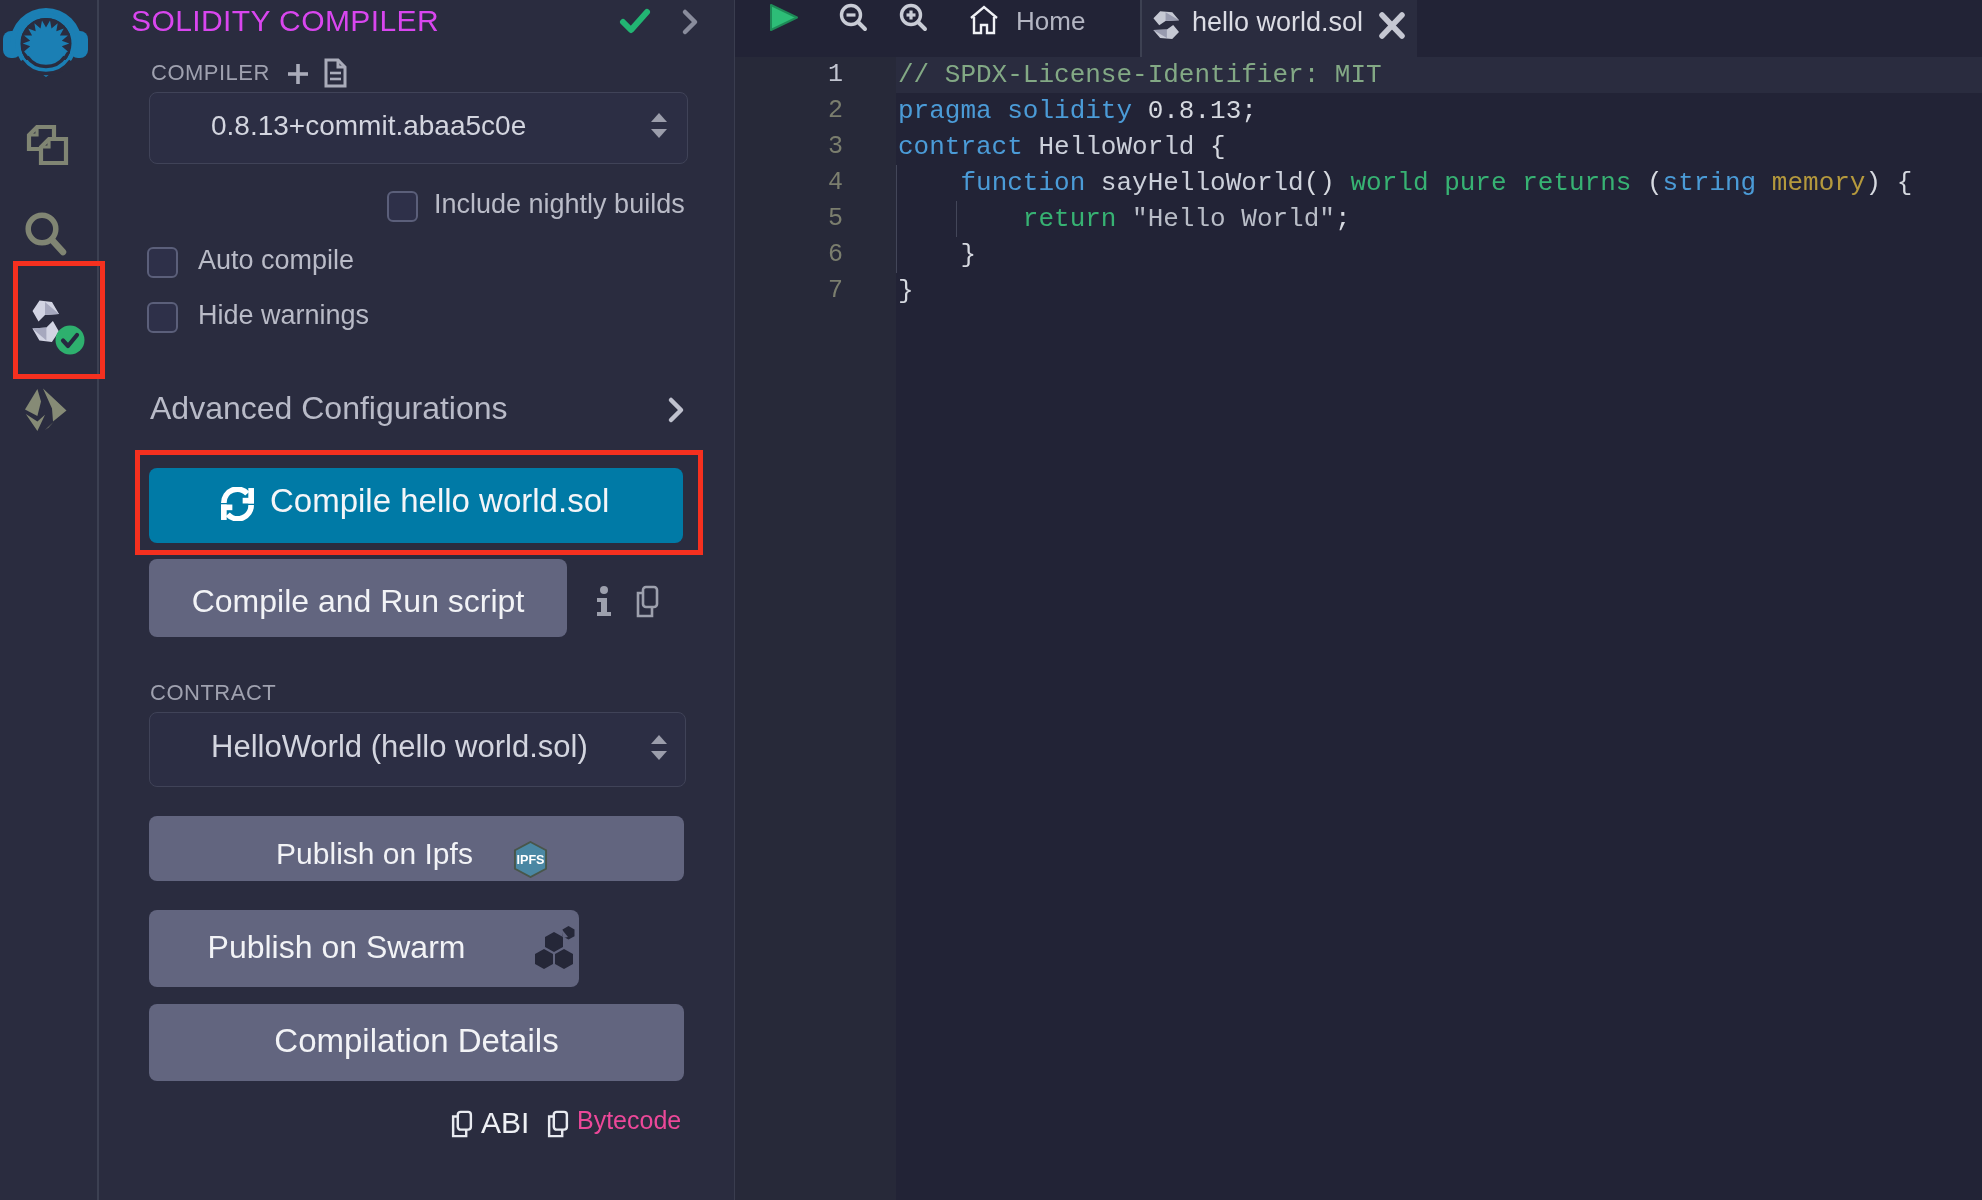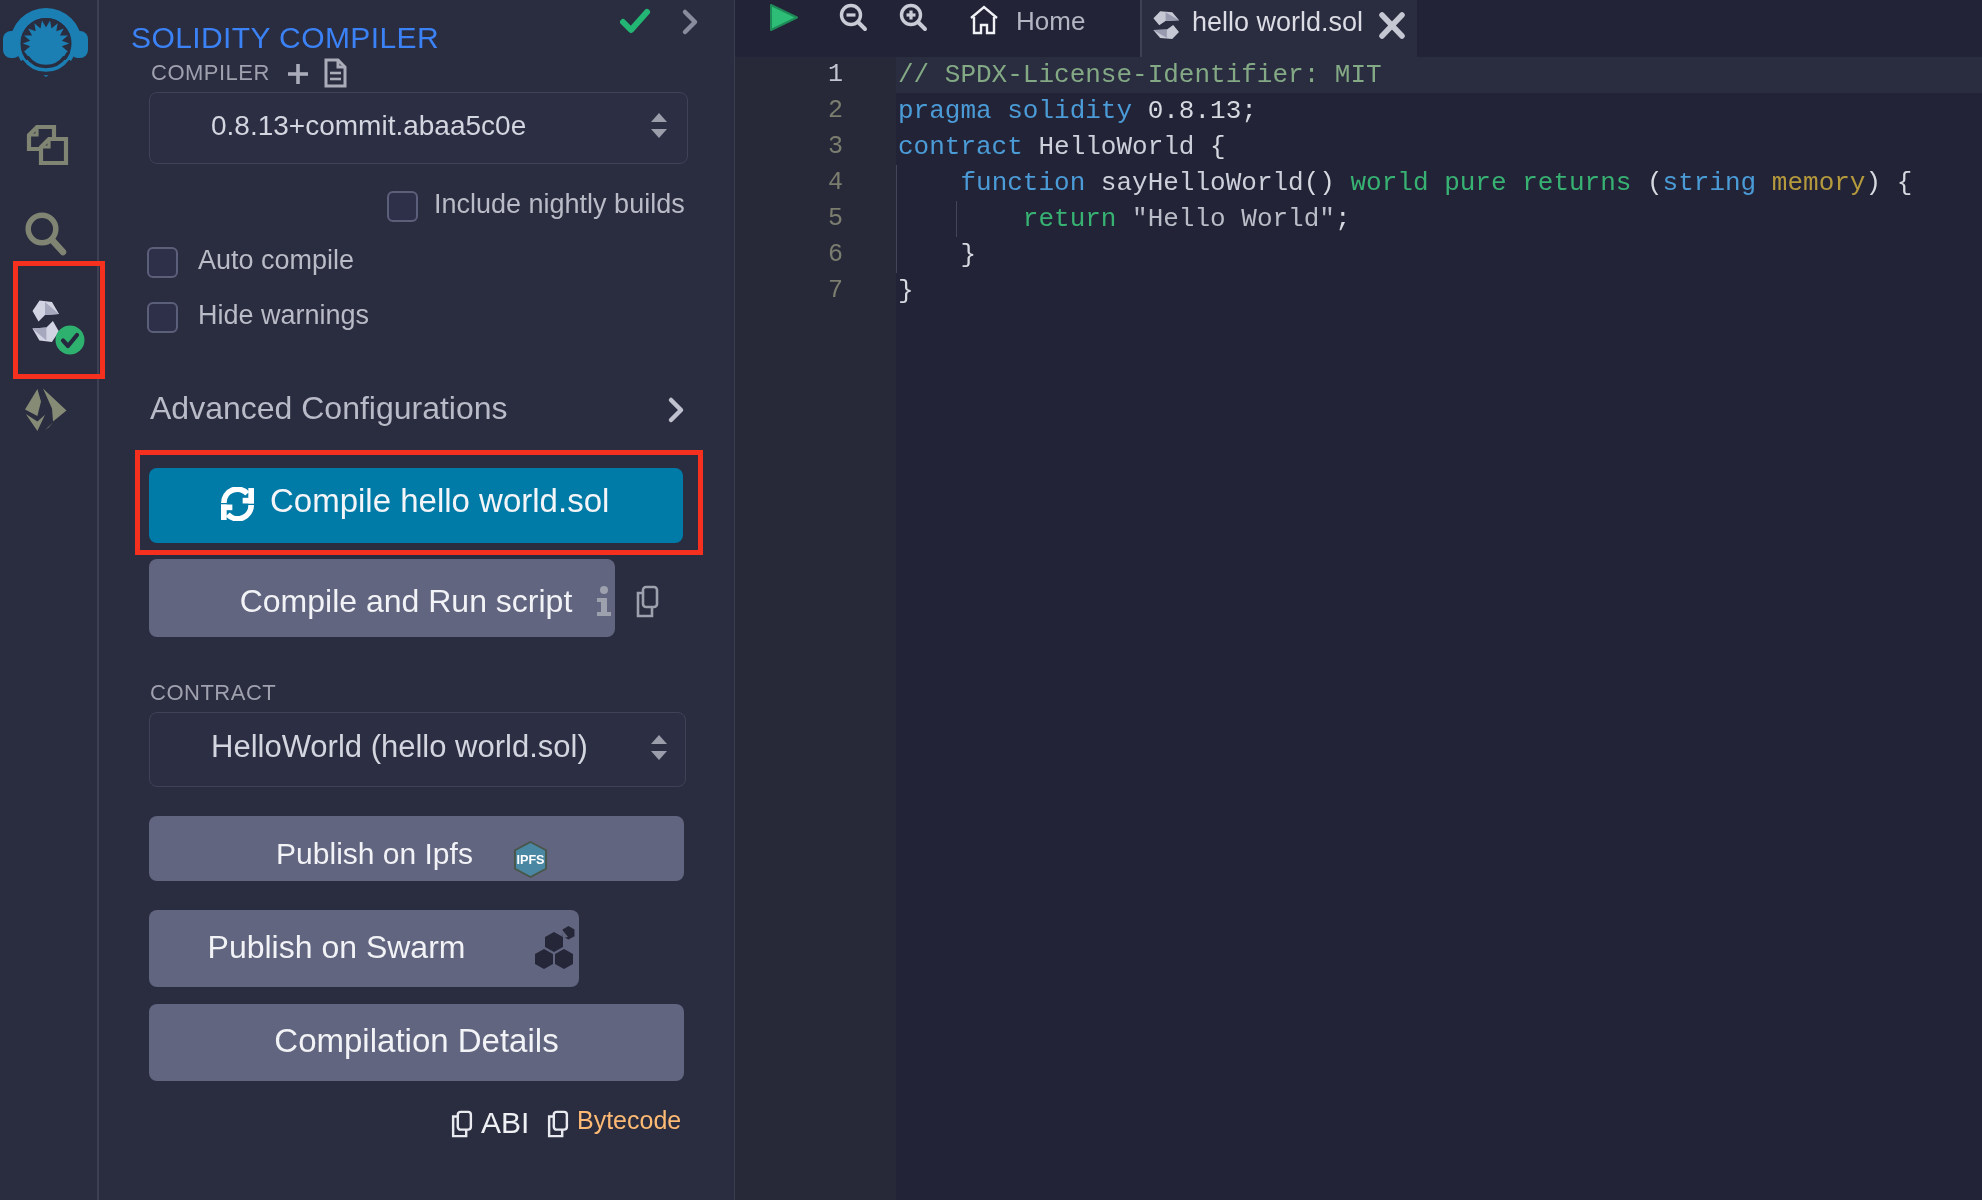--- a/index.html
+++ b/index.html
@@ -3,21 +3,21 @@
 <meta charset="utf-8">
 <style>
   html,body{margin:0;padding:0;background:#222336;}
   #page{position:relative;width:1982px;height:1200px;overflow:hidden;
         font-family:"Liberation Sans", sans-serif;background:#222336;}
   .abs{position:absolute;}
   
   #iconbar{left:0;top:0;width:97px;height:1200px;background:#2a2c3f;border-right:2px solid #3c4052;}
   
   #sidepanel{left:99px;top:0;width:635px;height:1200px;background:#2a2c3f;border-right:1px solid #3a3d4f;}
-  .ptitle{left:131px;top:21px;font-size:30px;color:#3b82f6;letter-spacing:0.4px;}
+  .ptitle{left:131px;top:4px;font-size:30px;color:#d946ef;letter-spacing:0.4px;}
   .slabel{font-size:22px;color:#9fa1af;letter-spacing:0.5px;}
   .drop{background:#2c2e44;border:1px solid #404358;border-radius:8px;}
   .droptext{font-size:29px;color:#d3d5df;margin-left:36px;}
   .cb{width:31px;height:31px;border:2px solid #5b5f7a;border-radius:6px;background:#2e3049;box-sizing:border-box;}
   .cblabel{font-size:27px;color:#b9bbc7;}
   .btn{border-radius:8px;display:flex;align-items:center;justify-content:center;color:#f2f3f6;font-size:31px;}
   .btnsec{background:#62657f;}
   .redbox{border:5px solid #f5301f;}
   
   #edbg{left:735px;top:0;width:1247px;height:1200px;background:#222336;}
@@ -152,21 +152,21 @@
       <g fill="#ffffff" stroke="none" transform="rotate(180 16 16.5)">
         <path d="M2.8 15.5 A 13 13 0 0 1 25.5 6.5" fill="none" stroke="#ffffff" stroke-width="5.5"></path>
         <rect x="26.5" y="1" width="5.5" height="15"></rect>
         <rect x="21" y="10.5" width="11" height="5.5"></rect>
       </g>
     </svg>
     <span style="position:absolute;left:121px;top:16px;font-size:33px;line-height:1;color:#f4f5f8;">Compile hello world.sol</span>
   </div>
   <div class="abs redbox" style="left:135px;top:450px;width:558px;height:95px;"></div>
 
-  <div class="abs btn btnsec" style="left:149px;top:559px;width:418px;height:78px;font-size:32px;padding-left:48px;">
+  <div class="abs btn btnsec" style="left:149px;top:559px;width:418px;height:78px;font-size:32px;">
       <span style="position:relative;top:3px;">Compile and Run script</span>
     </div>
   <svg class="abs" style="left:594px;top:586px;width:20px;height:32px" viewBox="0 0 20 32">
     <circle cx="10" cy="4" r="4" fill="#9da0ad"></circle>
     <path d="M3 12 H13 V26 H17 V30 H3 V26 H7 V16 H3 Z" fill="#9da0ad"></path>
   </svg>
   <svg class="abs" style="left:636px;top:585px;width:23px;height:33px" viewBox="0 0 23 33">
     <rect x="7" y="2" width="14" height="20" rx="3" fill="none" stroke="#9da0ad" stroke-width="2.6"></rect>
     <path d="M7 8 H2 V31 H16 V22" fill="none" stroke="#9da0ad" stroke-width="2.6"></path>
   </svg>
@@ -202,21 +202,21 @@
 
   <svg class="abs" style="left:451px;top:1110px;width:22px;height:28px" viewBox="0 0 23 30">
     <rect x="7" y="2" width="14" height="19" rx="3" fill="none" stroke="#e8eaf0" stroke-width="2.6"></rect>
     <path d="M7 7 H2 V28 H16 V21" fill="none" stroke="#e8eaf0" stroke-width="2.6"></path>
   </svg>
   <div class="abs" style="left:481px;top:1106px;font-size:30px;font-weight:normal;color:#eef0f4;">ABI</div>
   <svg class="abs" style="left:547px;top:1110px;width:22px;height:28px" viewBox="0 0 23 30">
     <rect x="7" y="2" width="14" height="19" rx="3" fill="none" stroke="#e8eaf0" stroke-width="2.6"></rect>
     <path d="M7 7 H2 V28 H16 V21" fill="none" stroke="#e8eaf0" stroke-width="2.6"></path>
   </svg>
-  <div class="abs" style="left:577px;top:1106px;font-size:25px;font-weight:normal;color:#fdba74;">Bytecode</div>
+  <div class="abs" style="left:577px;top:1106px;font-size:25px;font-weight:normal;color:#ec4899;">Bytecode</div>
 
   <div class="abs" id="iconbar"></div>
 
   <svg class="abs" style="left:3px;top:3px;width:85px;height:78px" viewBox="0 0 85 78">
     <g fill="#1b7fb4">
       <rect x="0" y="28" width="18" height="27" rx="8"></rect>
       <rect x="67" y="28" width="18" height="27" rx="8"></rect>
       <path d="M7 41 A 36 36 0 0 1 79 41 L 71.5 41 A 28.5 28.5 0 0 0 14.5 41 Z"></path>
     </g>
     <circle cx="43" cy="40.5" r="28" fill="none" stroke="#1b7fb4" stroke-width="5"></circle>

